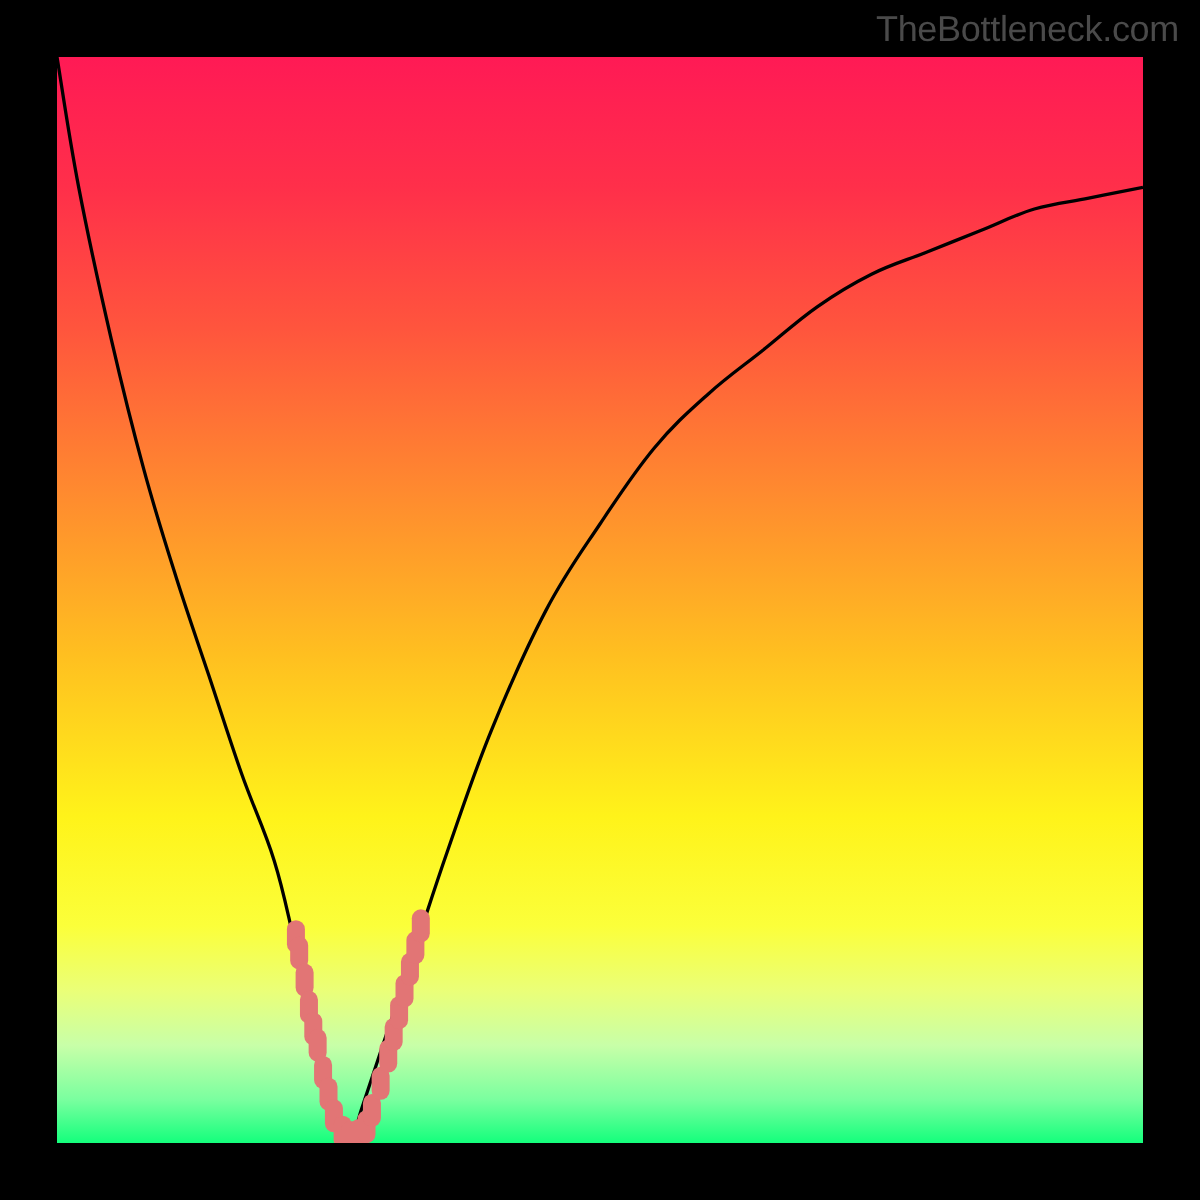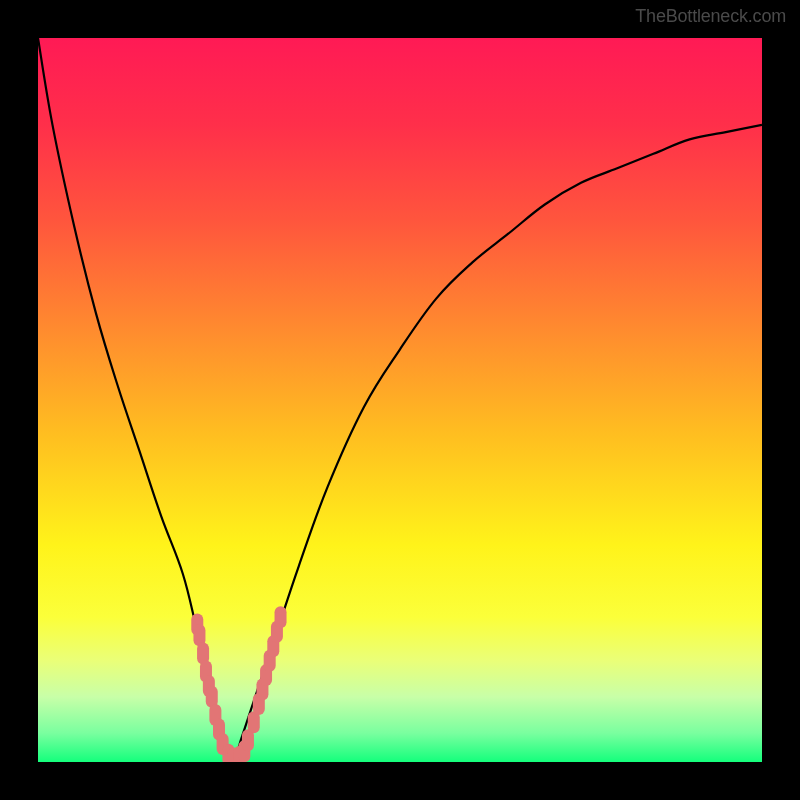--- a/index.html
+++ b/index.html
@@ -26,21 +26,21 @@
     overflow: hidden;
   }
   .plot-area svg {
     display: block;
   }
   .watermark {
     position: absolute;
     top: 6px;
     right: 14px;
     color: #4a4a4a;
-    font-size: 18px;
+    font-size: 24px;
     font-weight: 500;
     font-family: Arial, Helvetica, sans-serif;
     letter-spacing: -0.2px;
     user-select: none;
     pointer-events: none;
   }
 </style>
 </head>
 <body>
 

